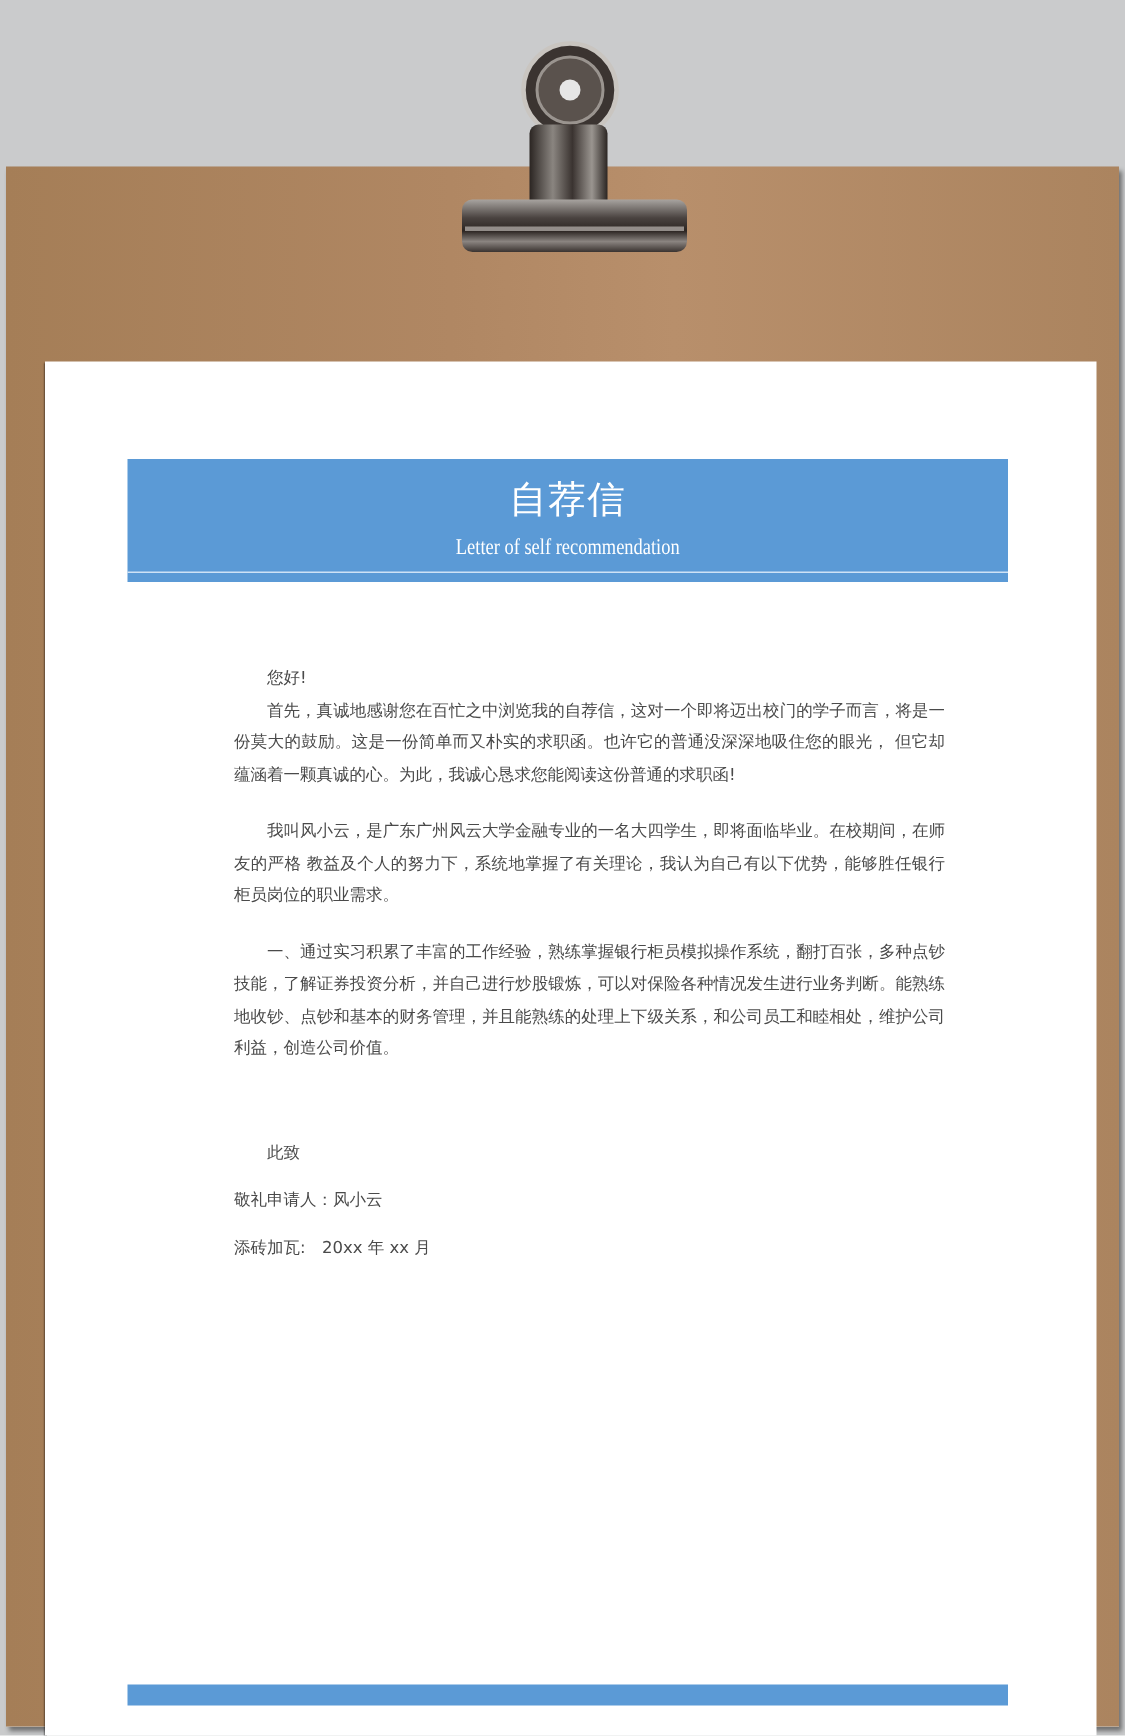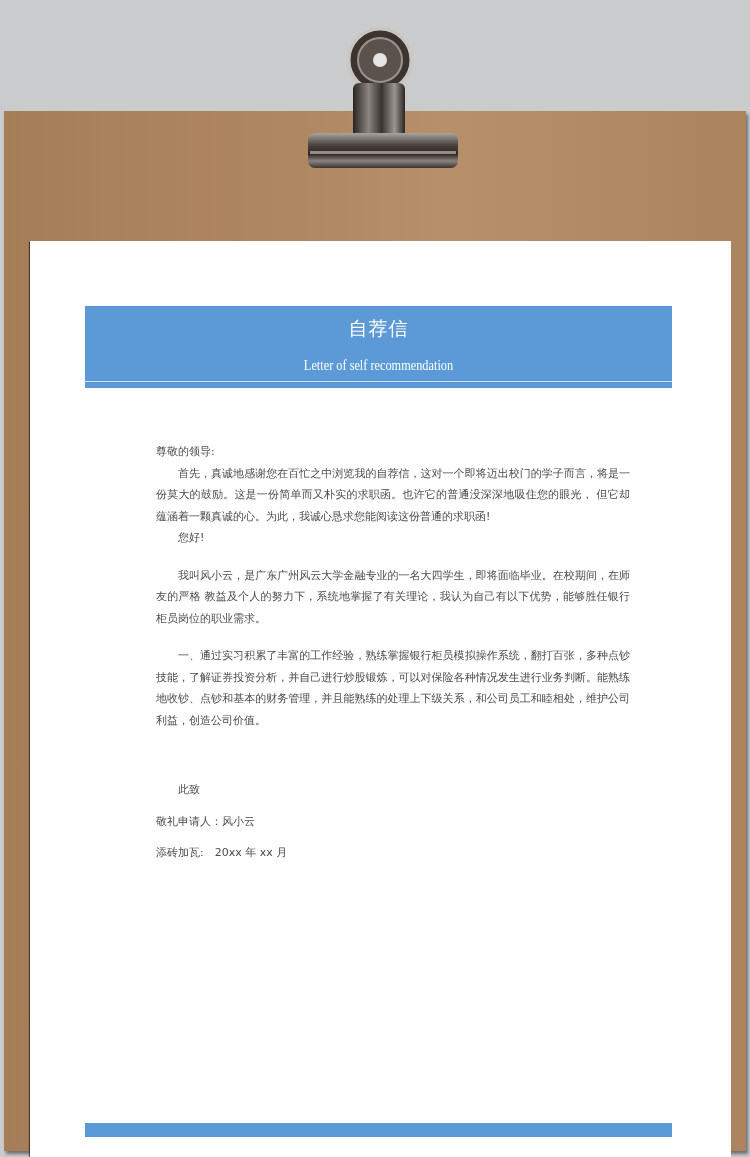--- a/index.html
+++ b/index.html
@@ -1,21 +1,21 @@
 <!DOCTYPE html>
 <html><head>
 <meta charset="utf-8">
 <style>
   html,body{margin:0;padding:0;}
   body{width:750px;height:1157px;background:#cacbcc;position:relative;overflow:hidden;font-family:"DejaVu Sans","Liberation Sans",sans-serif;}
   .board{position:absolute;left:4px;top:111px;width:742px;height:1040px;background:linear-gradient(90deg,#a57e57 0%,#b08763 40%,#b88f6b 60%,#ab845f 100%);box-shadow:2px 3px 3px rgba(0,0,0,0.45);}
   .paper{position:absolute;left:26px;top:130px;width:701px;height:950px;background:#ffffff;box-shadow:-1px 1px 1px rgba(0,0,0,0.55);}
   .banner{position:absolute;left:55px;top:65px;width:587px;height:82px;background:#5b9ad6;}
   .banner .rule{position:absolute;left:0;right:0;top:75px;height:1px;background:#cfe2f5;}
-  .title-cn{position:absolute;left:0;right:0;top:10px;text-align:center;color:#fff;font-size:19px;letter-spacing:1px;}
+  .title-cn{position:absolute;left:0;right:0;top:10px;text-align:center;color:#fff;font-size:25px;letter-spacing:1px;}
   .title-en{position:absolute;left:0;right:0;top:51px;text-align:center;color:#fff;font-family:"Liberation Serif","DejaVu Serif",serif;font-size:15px;transform:scaleX(0.82);}
   .body{position:absolute;left:126px;top:200px;width:474px;color:#4a4a4a;font-size:11px;line-height:21.5px;}
   .body p{margin:0;text-align:justify;}
   .indent{text-indent:22px;}
   .gap{height:16px;}
   .row{display:flex;justify-content:flex-start;}
   .right{text-align:right;}
   .bottom-bar{position:absolute;left:55px;top:882px;width:587px;height:14px;background:#5b9ad6;}
   .clip{position:absolute;left:298px;top:25px;width:166px;height:146px;}
 </style>
@@ -24,23 +24,22 @@
 
 <div class="board">
   <div class="paper">
     <div class="banner">
       <div class="title-cn">自荐信</div>
       <div class="title-en">Letter of self recommendation</div>
       <div class="rule"></div>
     </div>
 
     <div class="body">
-      <p>尊敬的领导:</p>
+      <p class="indent">您好!</p>
       <p class="indent">首先，真诚地感谢您在百忙之中浏览我的自荐信，这对一个即将迈出校门的学子而言，将是一份莫大的鼓励。这是一份简单而又朴实的求职函。也许它的普通没深深地吸住您的眼光， 但它却蕴涵着一颗真诚的心。为此，我诚心恳求您能阅读这份普通的求职函!</p>
-      <p class="indent">您好!</p>
       <div class="gap"></div>
       <p class="indent">我叫风小云，是广东广州风云大学金融专业的一名大四学生，即将面临毕业。在校期间，在师友的严格 教益及个人的努力下，系统地掌握了有关理论，我认为自己有以下优势，能够胜任银行柜员岗位的职业需求。</p>
       <div class="gap"></div>
       <p class="indent">一、通过实习积累了丰富的工作经验，熟练掌握银行柜员模拟操作系统，翻打百张，多种点钞技能，了解证券投资分析，并自己进行炒股锻炼，可以对保险各种情况发生进行业务判断。能熟练地收钞、点钞和基本的财务管理，并且能熟练的处理上下级关系，和公司员工和睦相处，维护公司利益，创造公司价值。</p>
       <div class="gap"></div>
       <div class="gap"></div>
       <div class="gap"></div>
       <p class="indent">此致</p>
       <div style="height:10px"></div>
       <div class="row">

